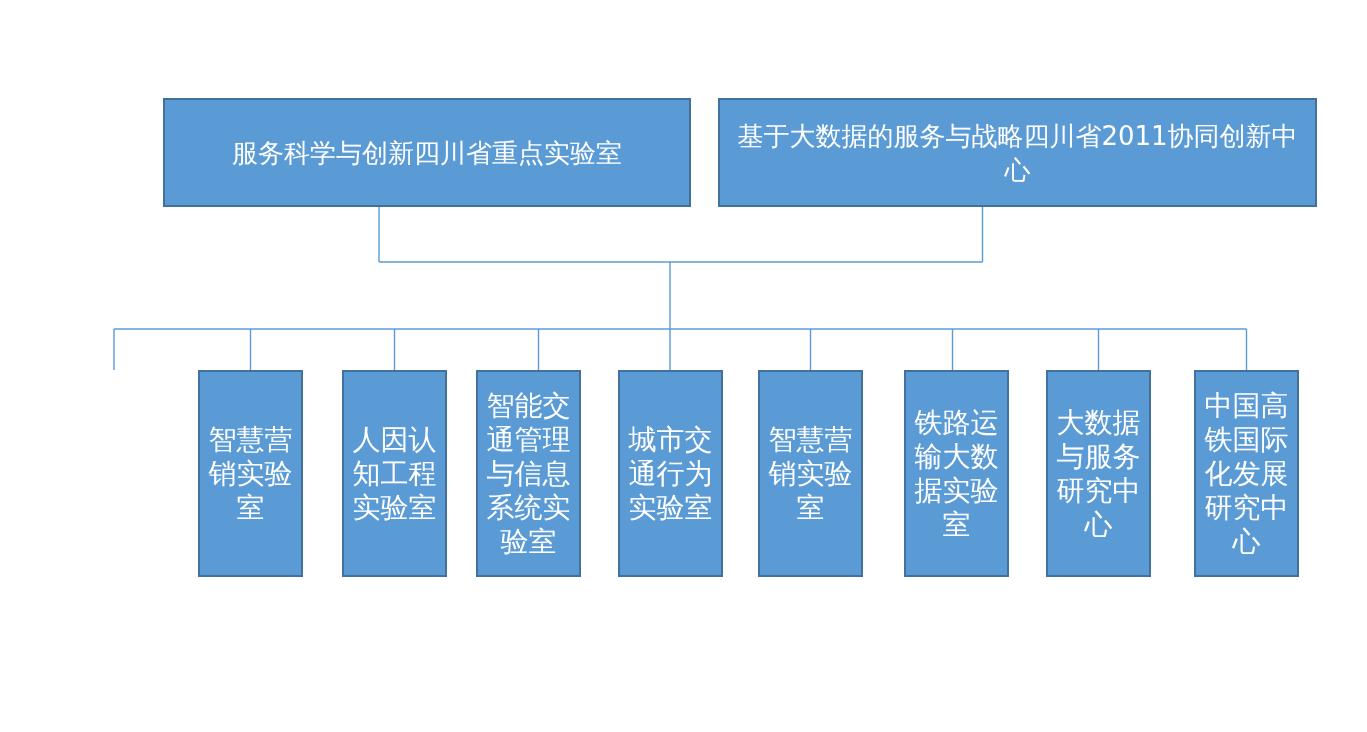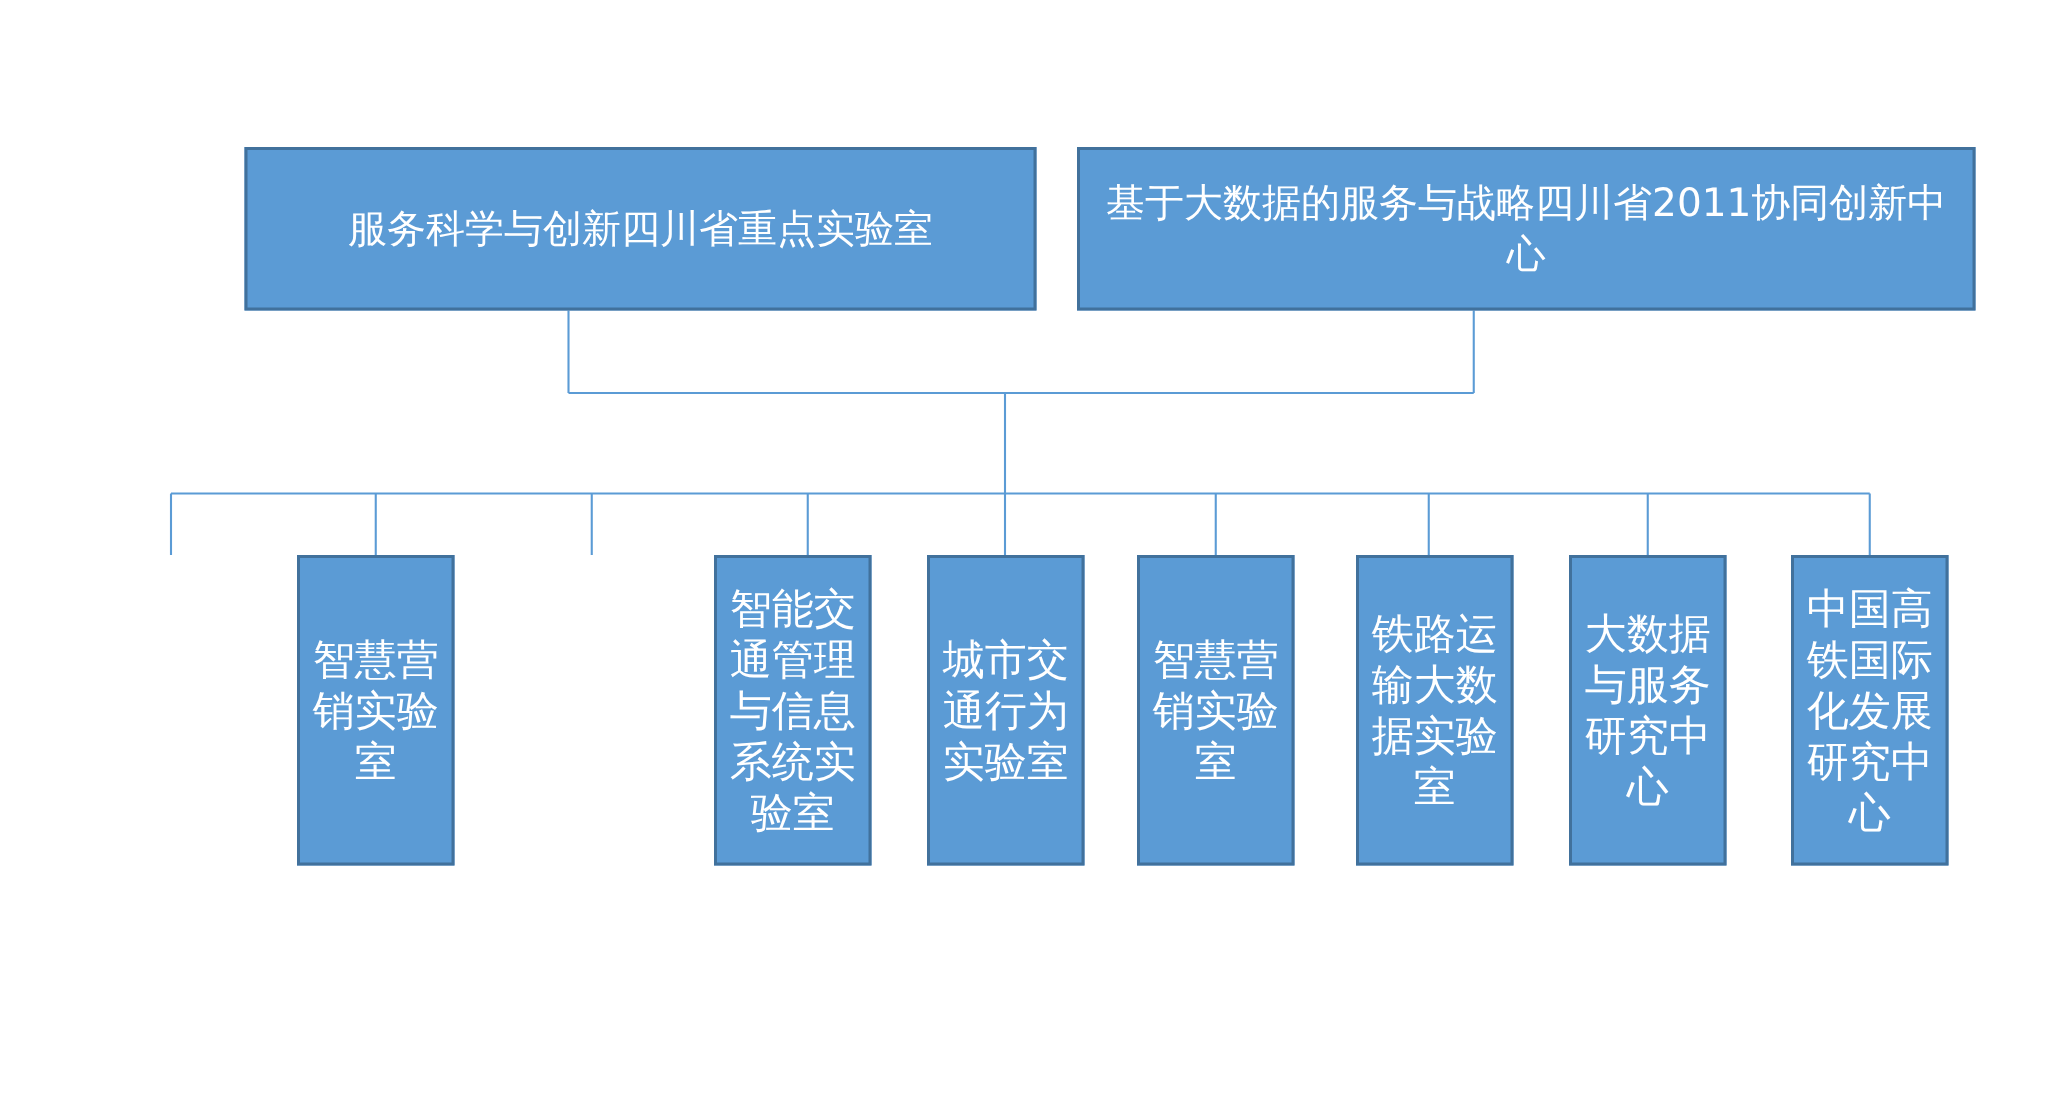--- a/index.html
+++ b/index.html
@@ -90,20 +90,23 @@
   <div class="node top-node" style="left:115px; width:528px; padding:0 20px;margin-left:48px;">
     <span class="label">服务科学与创新四川省重点实验室</span>
   </div>
   <div class="node top-node" style="left:718px; width:599px; padding:0 6px;justify-content:flex-end;">
     <span class="label">基于大数据的服务与战略四川省2011协同创新中心</span>
   </div>
 
   <div class="node bottom-node" style="left:198px;">
     <span class="label">智慧营销实验室</span>
   </div>
+  <div class="node bottom-node" style="left:342px;">
+    <span class="label">人因认知工程实验室</span>
+  </div>
   <div class="node bottom-node" style="left:476px;">
     <span class="label">智能交通管理与信息系统实验室</span>
   </div>
   <div class="node bottom-node" style="left:758px;">
     <span class="label">智慧营销实验室</span>
   </div>
   <div class="node bottom-node" style="left:618px;">
     <span class="label">城市交通行为实验室</span>
   </div>
   <div class="node bottom-node" style="left:904px;">

